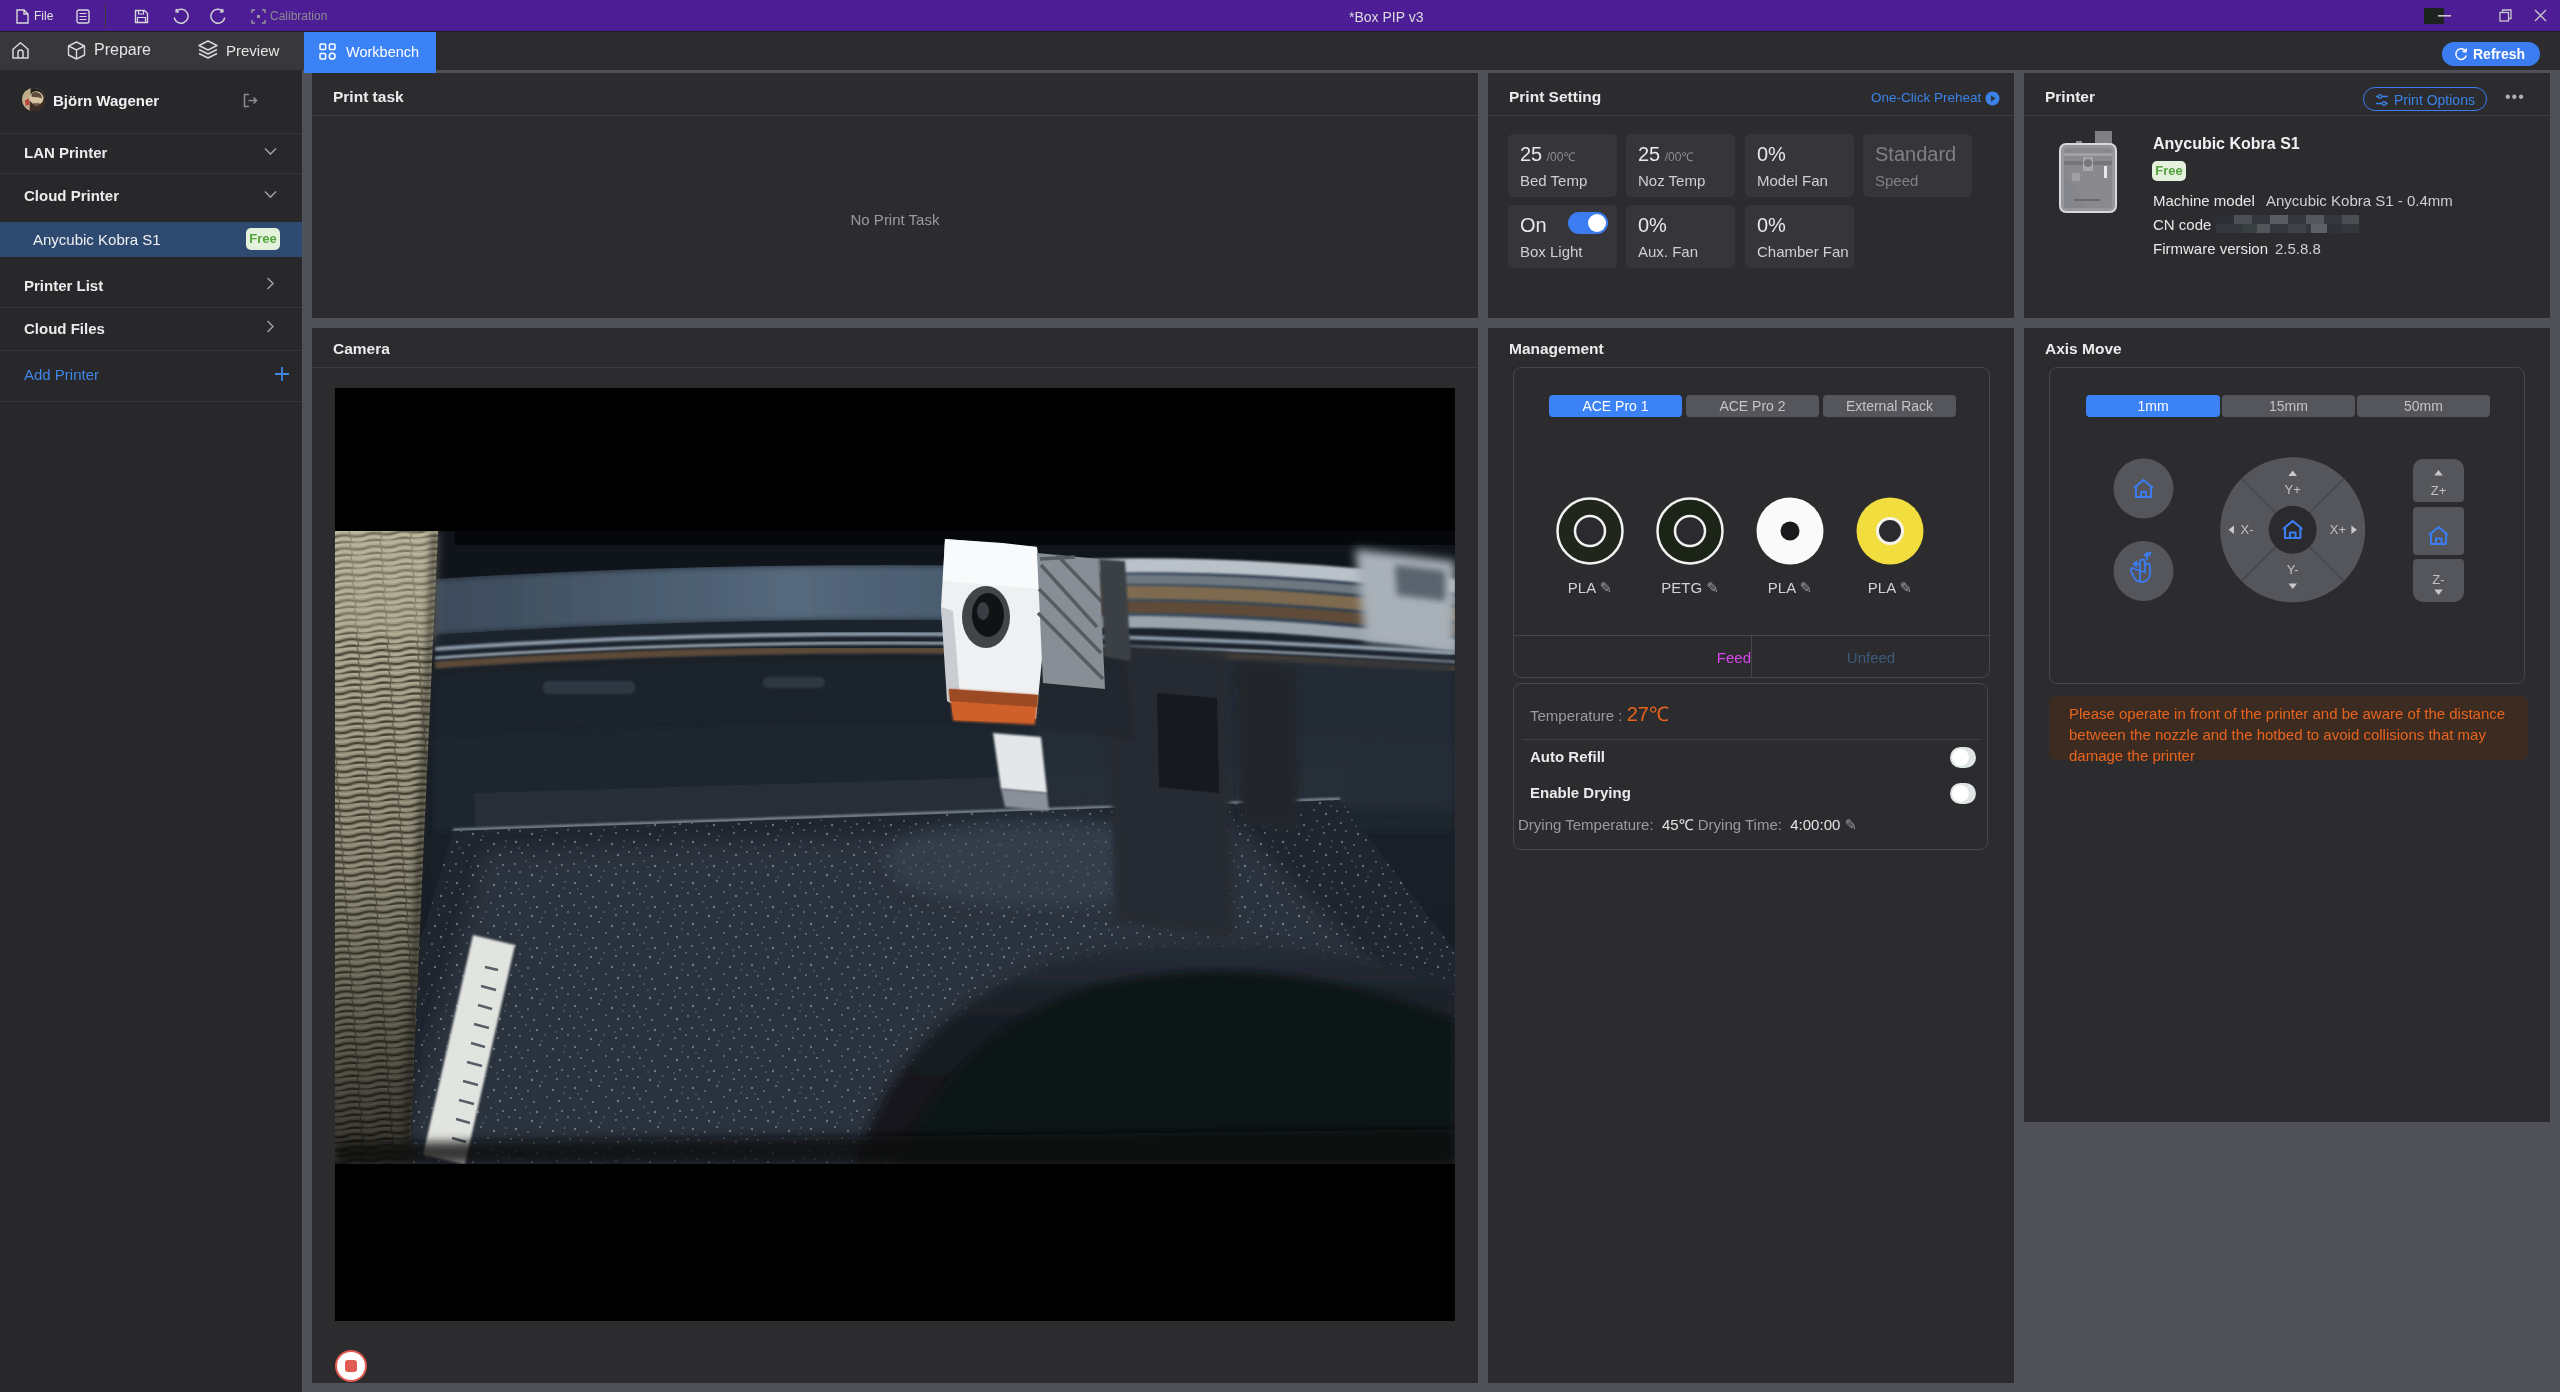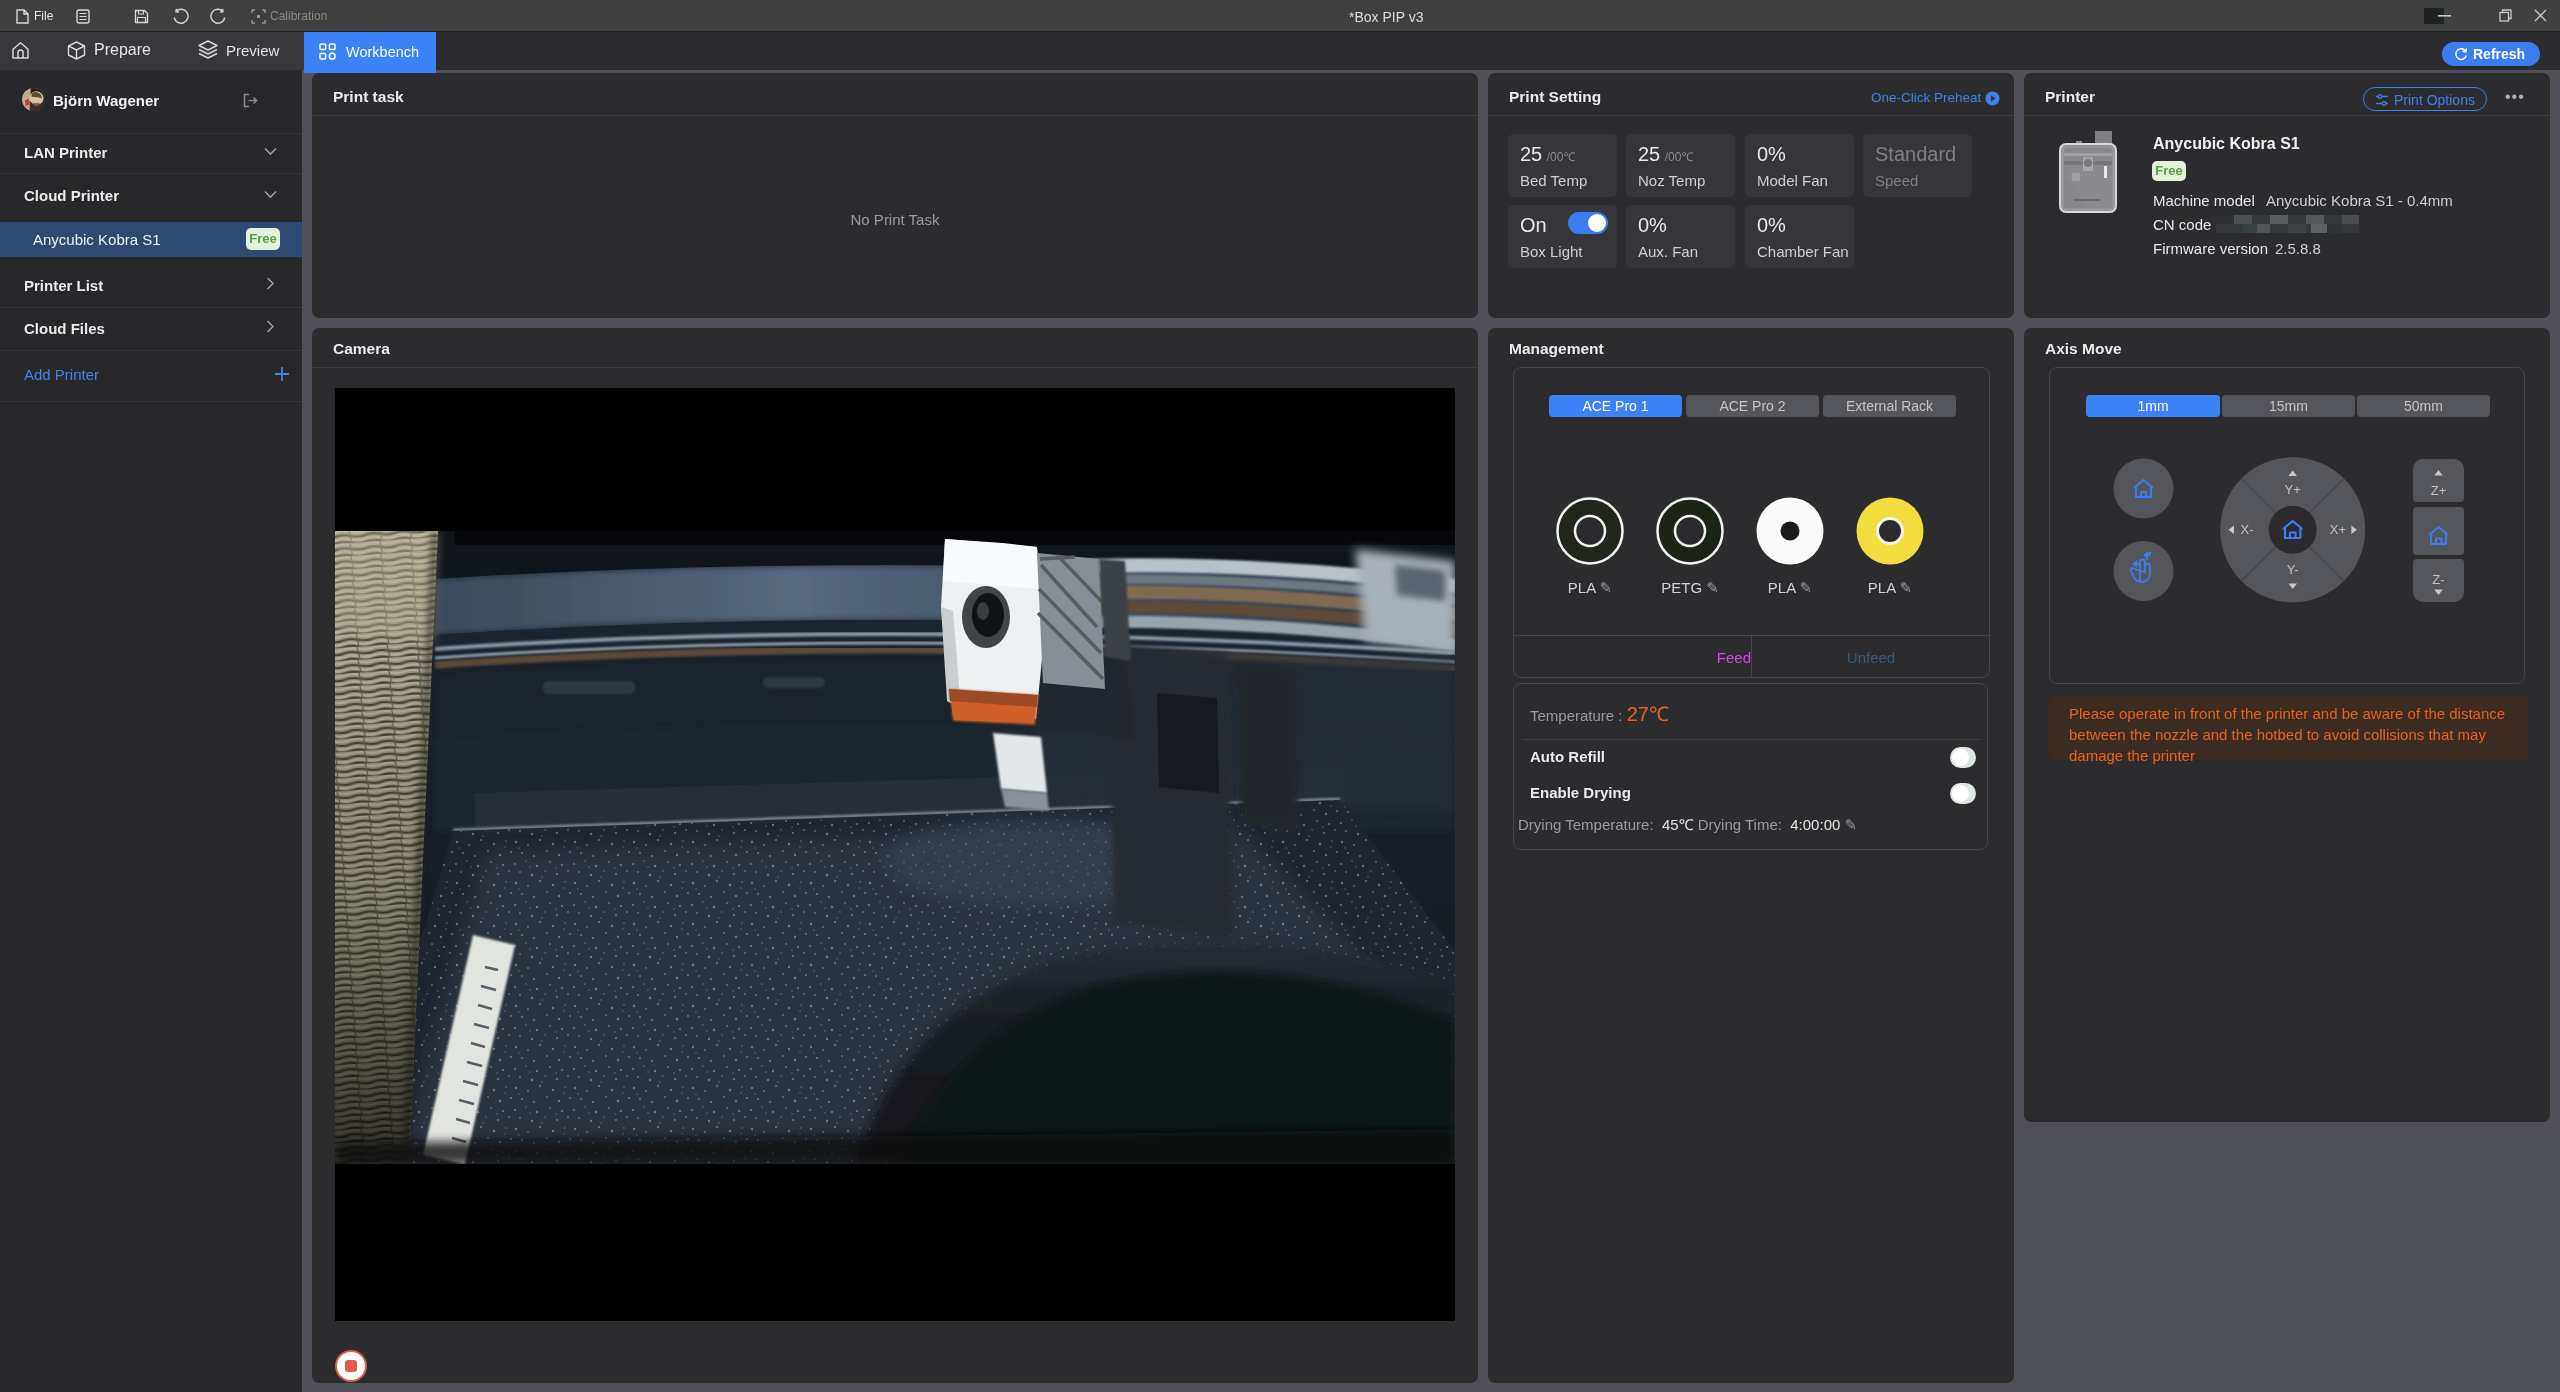--- a/index.html
+++ b/index.html
@@ -1,22 +1,22 @@
 <!DOCTYPE html>
 <html><head>
 <meta charset="utf-8">
 <style>
 * { margin:0; padding:0; box-sizing:border-box; }
 html,body { width:2560px; height:1392px; overflow:hidden; background:#505059; font-family:"Liberation Sans", sans-serif; }
 .abs { position:absolute; }
-#titlebar { position:absolute; left:0; top:0; width:2560px; height:32px; background:#404040; border-bottom:1px solid #202022; }
+#titlebar { position:absolute; left:0; top:0; width:2560px; height:32px; background:#4c1d95; border-bottom:1px solid #202022; }
 #navbar { position:absolute; left:0; top:32px; width:2560px; height:38px; background:#2c2c2e; }
 #navleft { position:absolute; left:0; top:0; width:304px; height:38px; background:#38383b; }
 #sidebar { position:absolute; left:0; top:70px; width:302px; height:1322px; background:#28282b; }
-.panel { position:absolute; background:#2c2c2f;border-radius:7px; }
+.panel { position:absolute; background:#2c2c2f; }
 .phead { position:absolute; left:21px; top:15px; font-size:15.5px; font-weight:bold; color:#ebebed; }
 .psep { position:absolute; left:0; right:0; top:42px; height:1px; background:#3b3b3f; }
 .greytxt { color:#9a9aa0; }
 svg { display:block; }
 .tile { position:absolute; width:109px; height:63px; background:#35353a; border-radius:5px; padding:9px 12px; }
 .tile .val { font-size:20px; color:#e8e8ea; }
 .tile .unit { font-size:12px; color:#8d8d92; }
 .tile .lbl { position:absolute; left:12px; bottom:8px; font-size:15px; color:#cfcfd3; white-space:nowrap; }
 .tile.dim { }
 .tile.dim .val, .tile.dim .lbl { color:#808086; }

